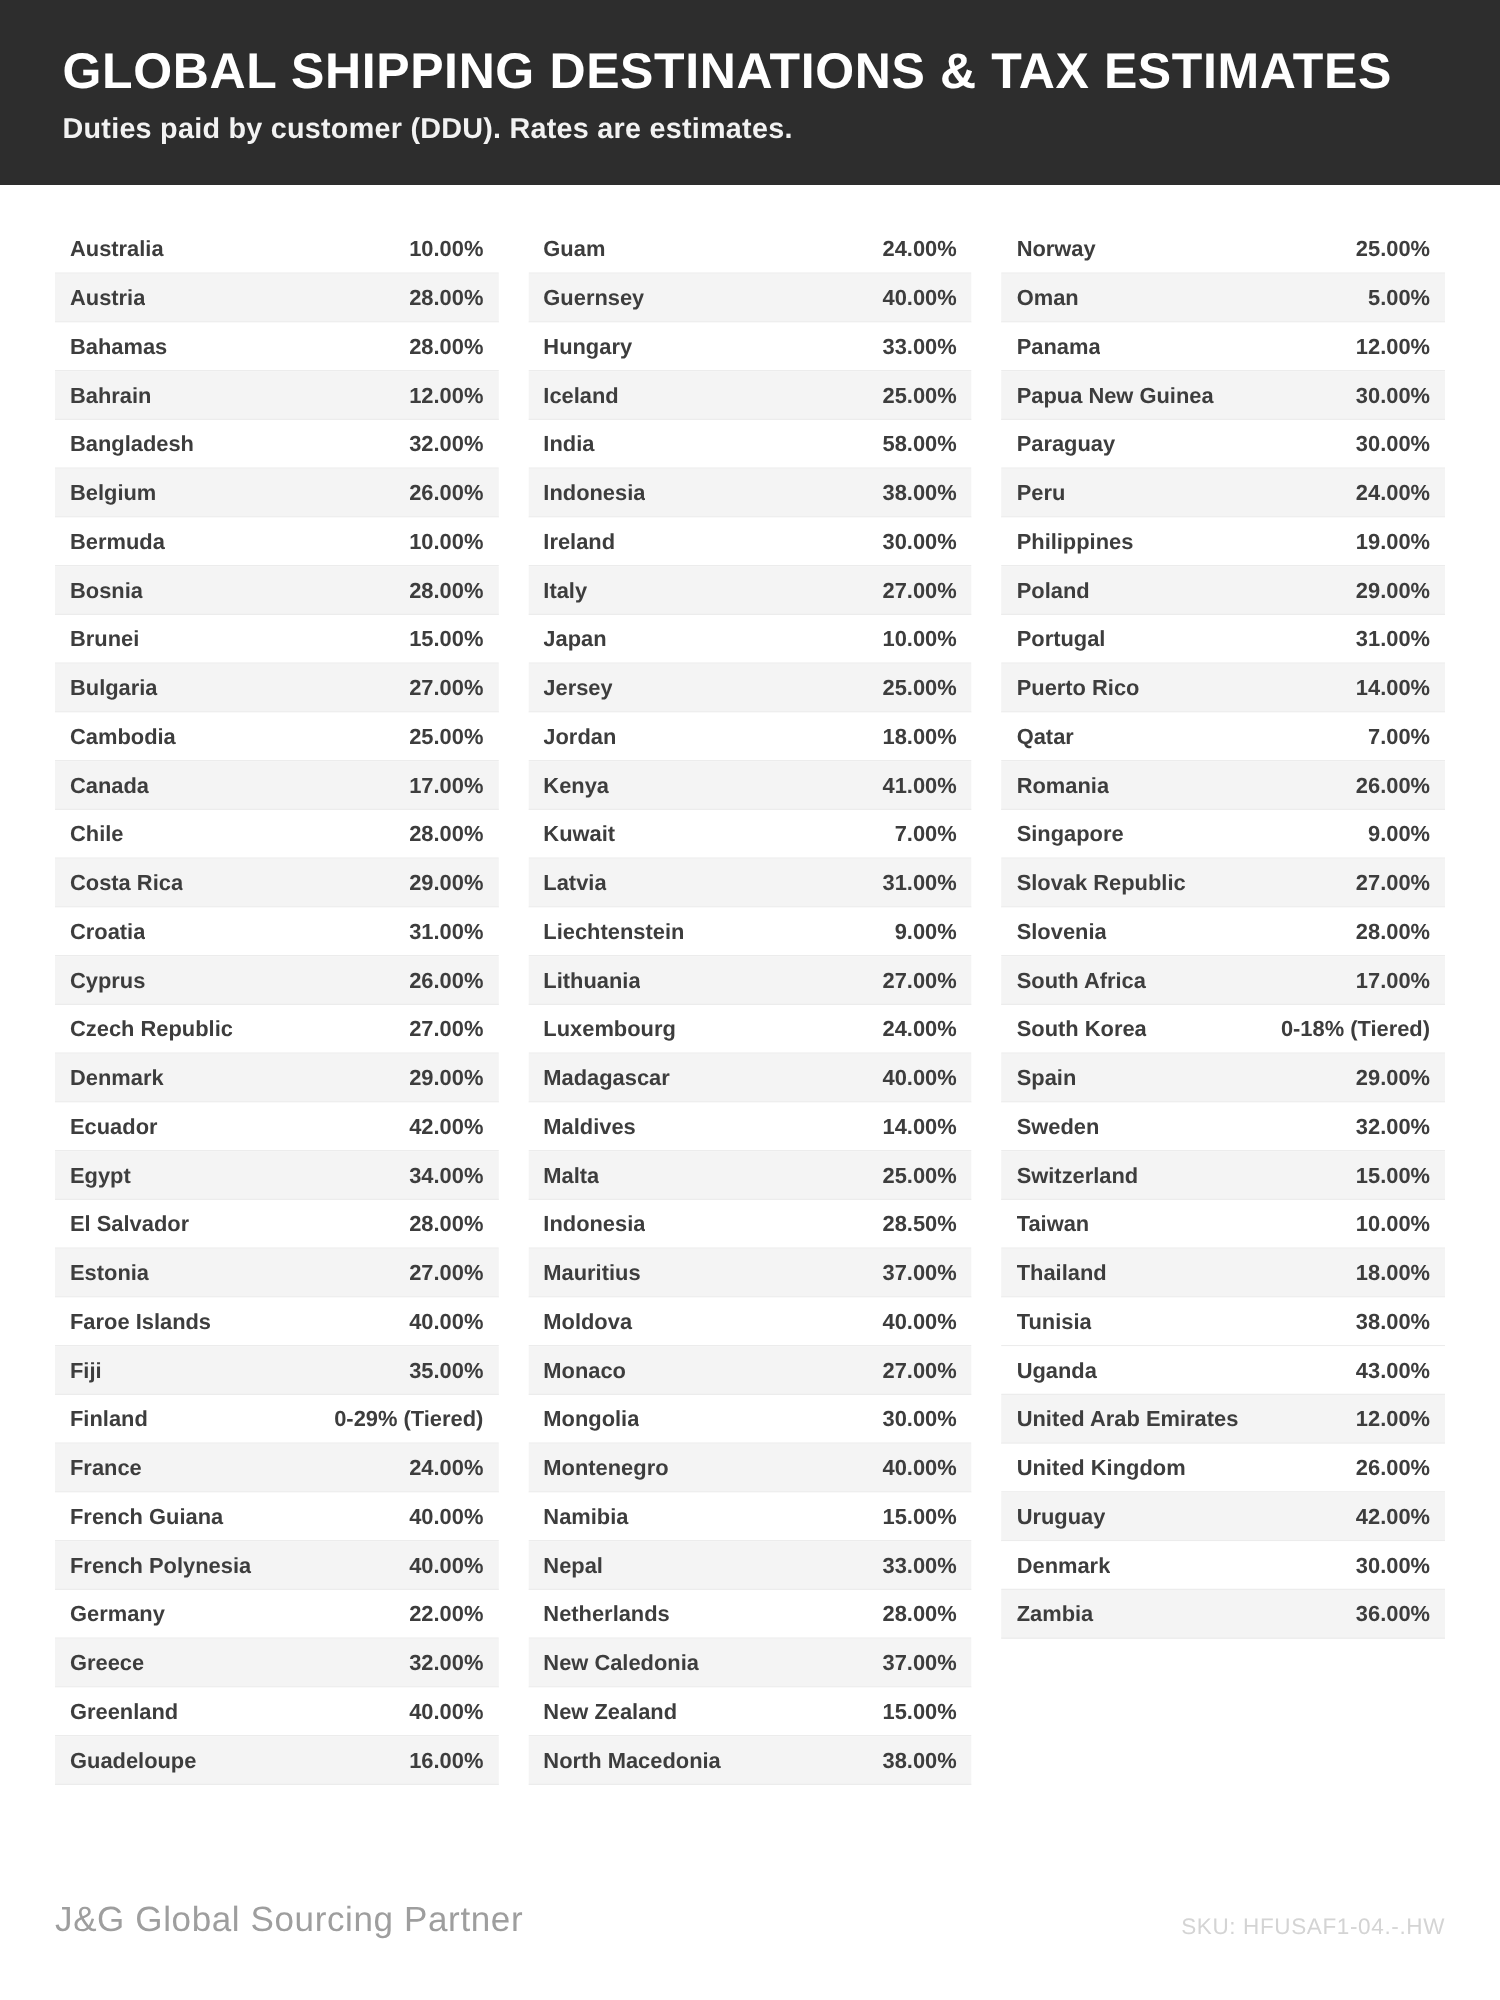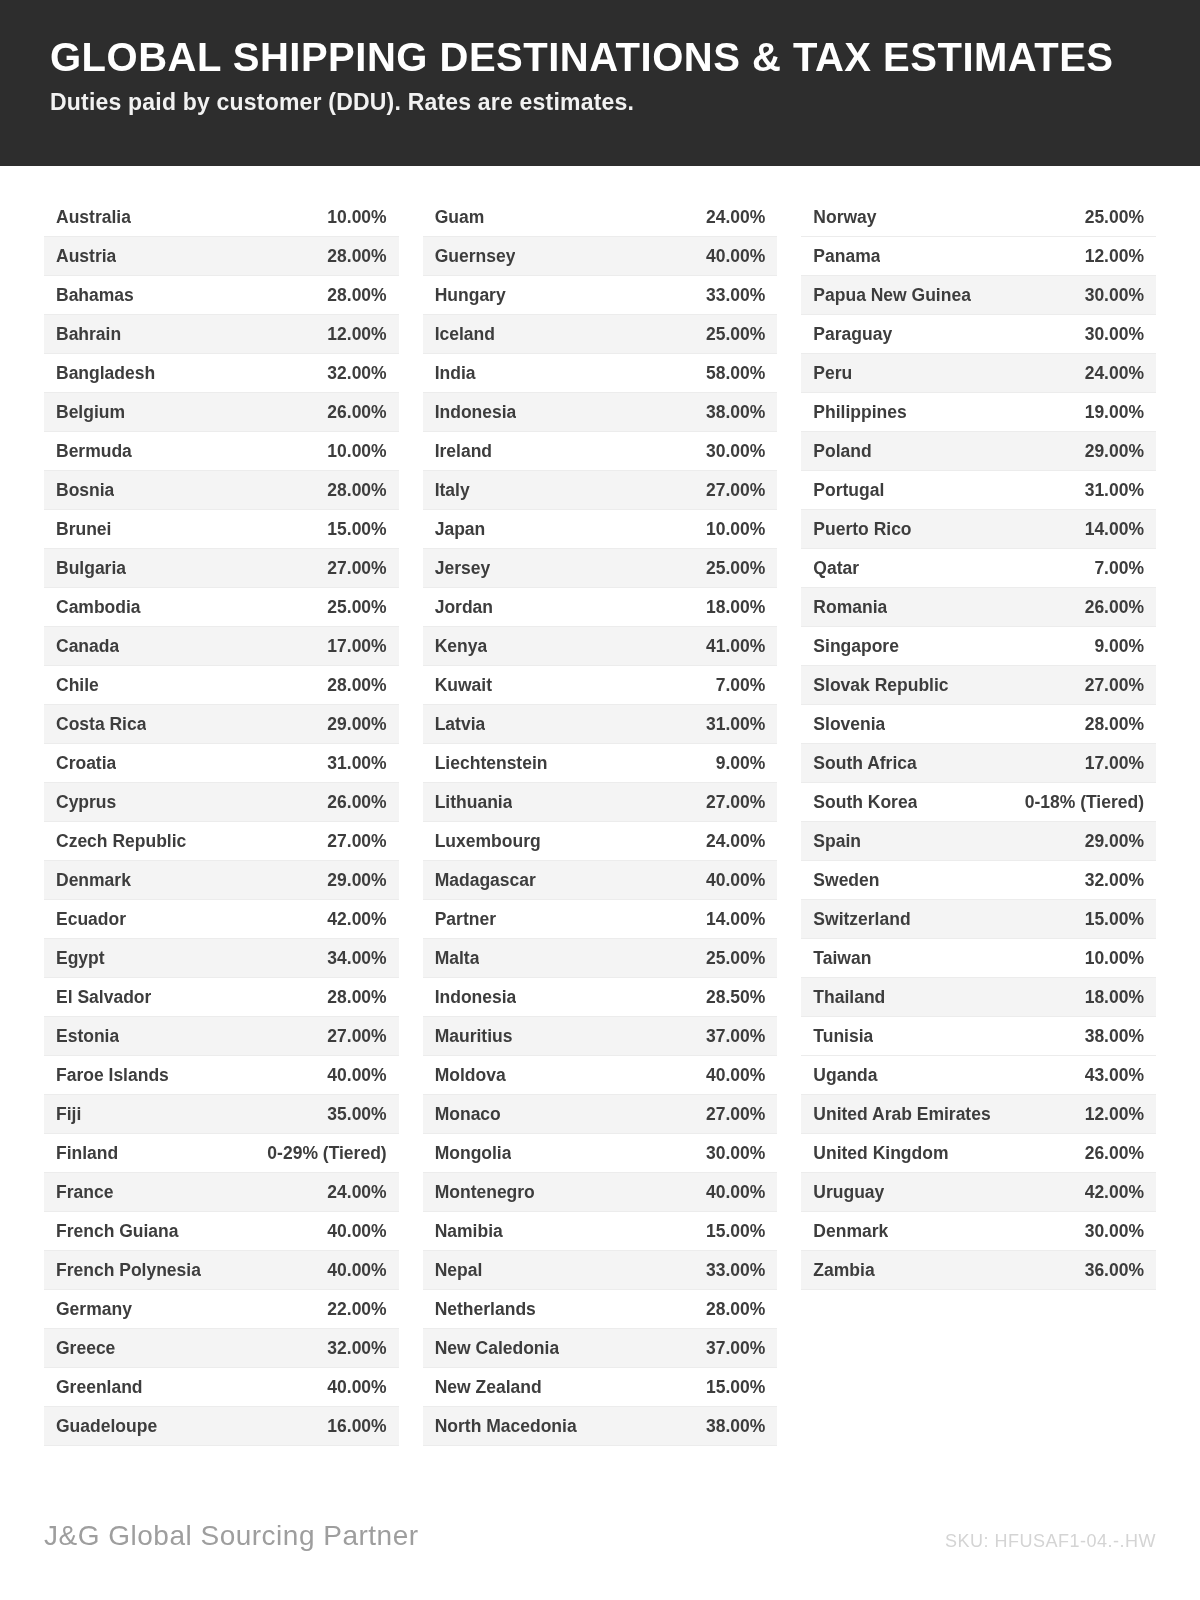--- a/index.html
+++ b/index.html
@@ -8,21 +8,21 @@
     padding: 0;
     width: 1200px;
     height: 1600px;
     background: #ffffff;
     font-family: "Liberation Sans", sans-serif;
     position: relative;
   }
   .header {
     background: #2d2d2d;
     color: #ffffff;
-    height: 166px;
+    height: 148px;
     padding: 36px 50px 0 50px;
   }
   .header-title {
     margin: 0;
     font-size: 40px;
     font-weight: bold;
     letter-spacing: 0.5px;
     line-height: 1.05;
   }
   .header-subtitle {
@@ -293,21 +293,21 @@
       </div>
       <div class="row">
         <span class="country">Luxembourg</span>
         <span class="rate">24.00%</span>
       </div>
       <div class="row alt">
         <span class="country">Madagascar</span>
         <span class="rate">40.00%</span>
       </div>
       <div class="row">
-        <span class="country">Partner</span>
+        <span class="country">Maldives</span>
         <span class="rate">14.00%</span>
       </div>
       <div class="row alt">
         <span class="country">Malta</span>
         <span class="rate">25.00%</span>
       </div>
       <div class="row">
         <span class="country">Indonesia</span>
         <span class="rate">28.50%</span>
       </div>
@@ -353,20 +353,24 @@
       </div>
       <div class="row alt">
         <span class="country">North Macedonia</span>
         <span class="rate">38.00%</span>
       </div>
     </div>
     <div class="col">
       <div class="row">
         <span class="country">Norway</span>
         <span class="rate">25.00%</span>
+      </div>
+      <div class="row alt">
+        <span class="country">Oman</span>
+        <span class="rate">5.00%</span>
       </div>
       <div class="row">
         <span class="country">Panama</span>
         <span class="rate">12.00%</span>
       </div>
       <div class="row alt">
         <span class="country">Papua New Guinea</span>
         <span class="rate">30.00%</span>
       </div>
       <div class="row">

